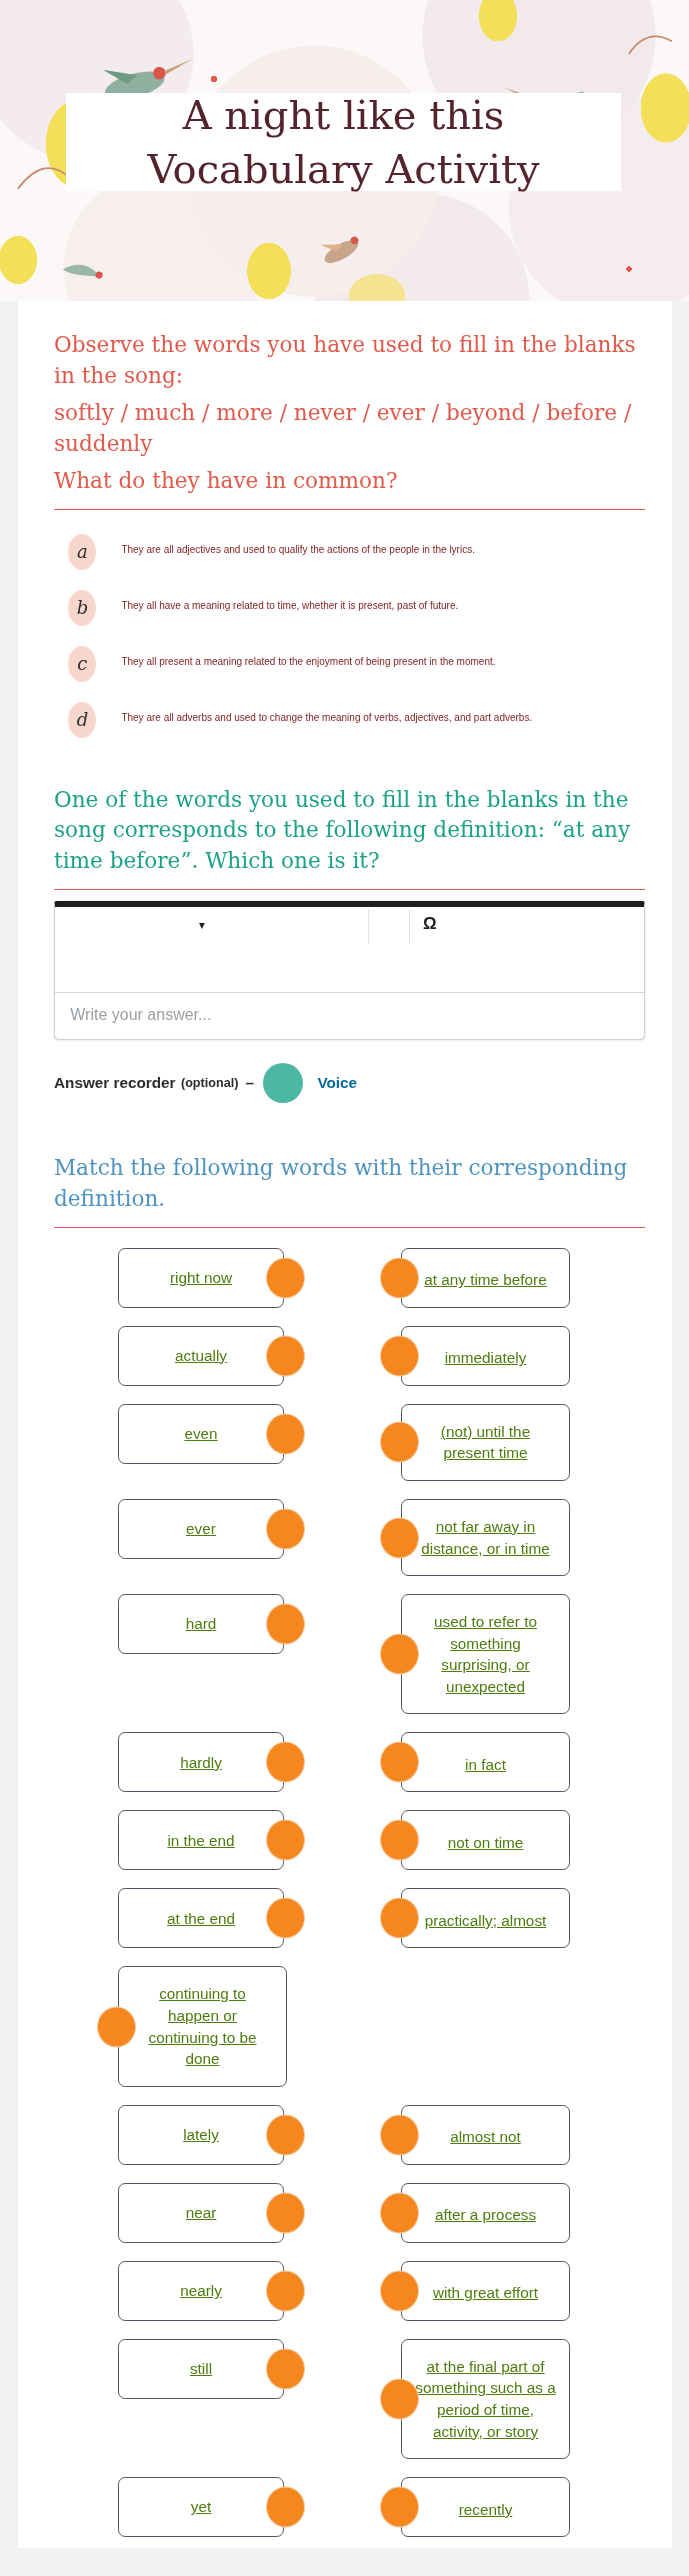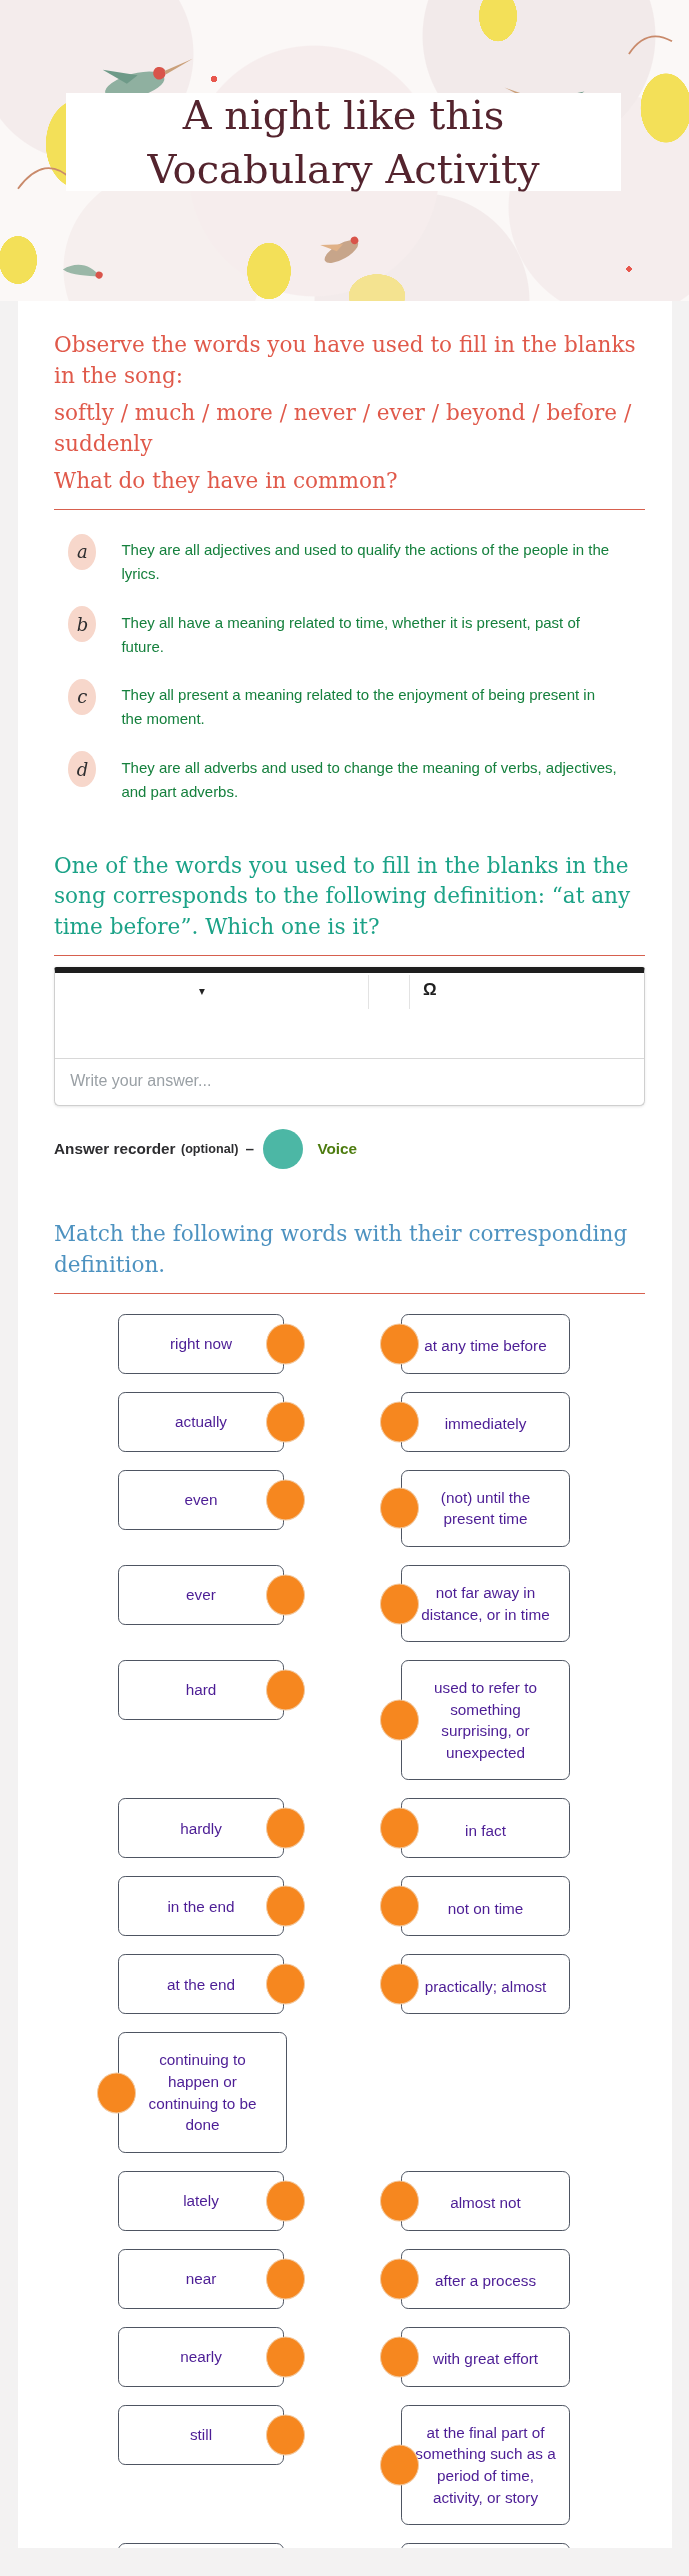--- a/index.html
+++ b/index.html
@@ -50,21 +50,21 @@
 
   
   .options { margin-top:23.4px; }
   .option-row { display:flex; align-items:flex-start; margin-bottom:20px; cursor:pointer; }
   .opt-badge {
     flex:0 0 auto; width:28px; height:36px; border-radius:50%;
     background:#f7d7cb; margin:0 25px 0 14.4px;
     display:flex; align-items:center; justify-content:center;
     font-family:"DejaVu Serif", serif; font-style:italic; font-size:18px; color:#2d2d2f;
   }
-  .opt-text { font-size:15px; line-height:24px; color:#15803d; max-width:498px; padding-top:4.5px; }
+  .opt-text { font-size:10px; line-height:24px; color:#7f1d1d; max-width:498px; padding-top:4.5px; }
 
   
   .q2 { margin-top:47px; }
   .editor {
     margin-top:10.8px; border:0.9px solid #cfcfcf; border-top:6.3px solid #1e1e1e;
     border-radius:2.7px 2.7px 5.4px 5.4px; box-shadow:0 0.9px 2.7px rgba(0,0,0,0.10);
     background:#fff;
   }
   .editor-toolbar { position:relative; height:40px; }
   .tb-caret { position:absolute; left:144px; top:11.7px; font-size:11.7px; color:#222; cursor:pointer; }
@@ -72,30 +72,30 @@
   .tb-div.d1 { left:313px; } .tb-div.d2 { left:354px; }
   .tb-omega { position:absolute; left:368px; top:7.2px; font-size:17px; font-weight:bold; color:#1f1f1f; cursor:pointer; }
   .editor-space { height:45px; }
   .editor-input { border-top:0.9px solid #d8d8d8; padding:13.5px 15.3px; font-size:16px; color:#9aa0a5; min-height:47px; cursor:text; }
 
   .recorder { margin-top:23.4px; display:flex; align-items:center; }
   .rec-label { font-size:15.3px; font-weight:bold; color:#2d2d30; }
   .rec-opt { font-size:12.6px; font-weight:bold; color:#2d2d30; margin-left:5.4px; }
   .rec-dash { font-size:15.3px; font-weight:bold; color:#2d2d30; margin:0 9px 0 7.2px; }
   .rec-circle { width:40px; height:40px; border-radius:50%; background:#4cb7a5; margin-right:14.4px; cursor:pointer; }
-  .rec-voice { font-size:15.3px; font-weight:bold; color:#4d7c0f; }
+  .rec-voice { font-size:15.3px; font-weight:bold; color:#0369a1; }
 
   
   .q3 { margin-top:50px; }
   .match-wrap { margin:20px 0 0 64px; }
   .pair-row { display:flex; align-items:flex-start; margin-bottom:18px; }
   .mbox {
     position:relative; border:1.3px solid #4e5562; border-radius:7.2px; background:#fff;
     min-height:60px; display:flex; align-items:center; justify-content:center;
-    font-size:15.3px; line-height:21.6px; color:#4c1d95; text-align:center;
+    font-size:15.3px; line-height:21.6px; color:#4d7c0f; text-align:center;text-decoration:underline;
   }
   .mbox.left  { width:166px; margin-right:117px; padding:9px 12.6px; }
   .mbox.right { width:169px; padding:16px 12.6px;align-items:flex-end; }
   .dot {
     position:absolute; top:50%; transform:translateY(-50%);
     width:39px; height:41px; border-radius:50%;
     background:#f6871f; border:1.8px solid #f2c9a0; cursor:grab;
   }
   .dot.rs { right:-21.6px; } .dot.ls { left:-21.6px; }
 

